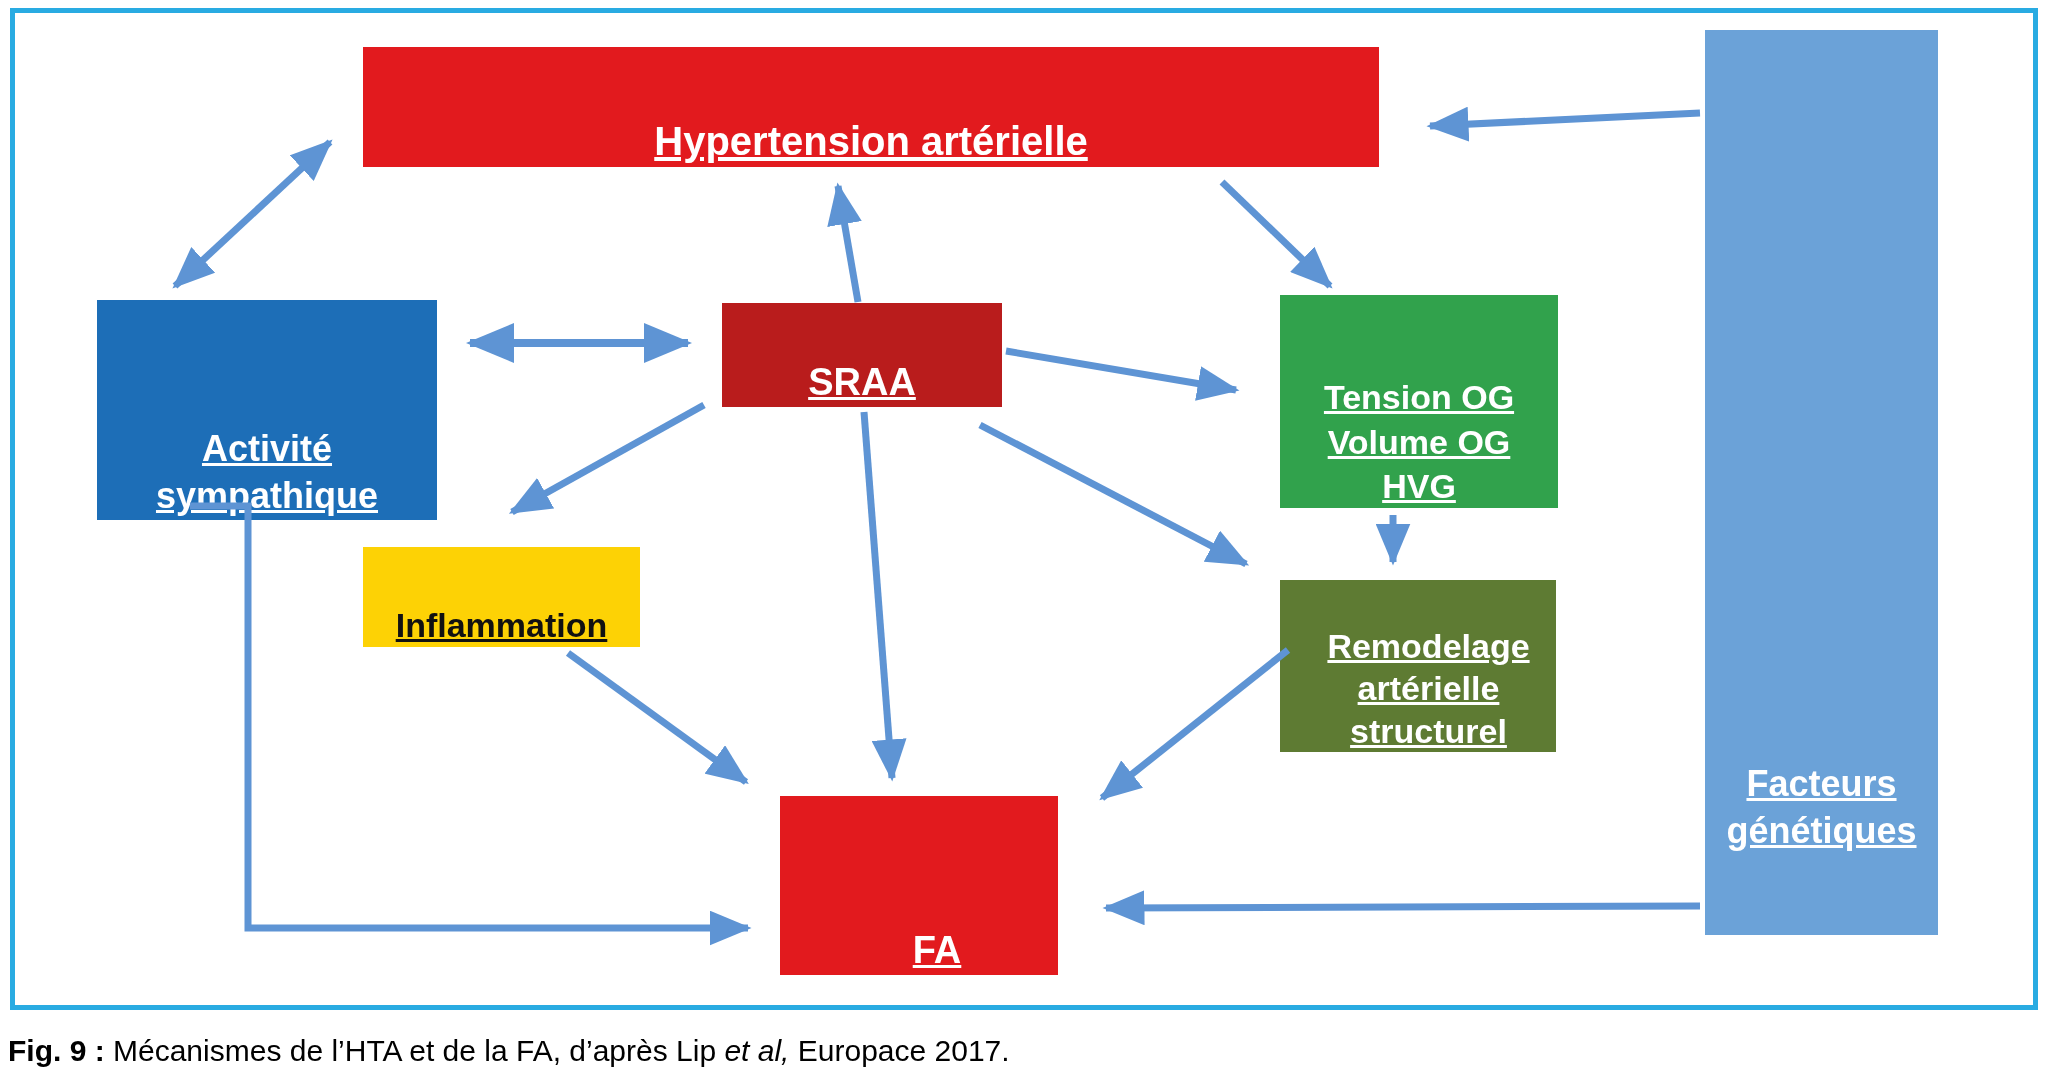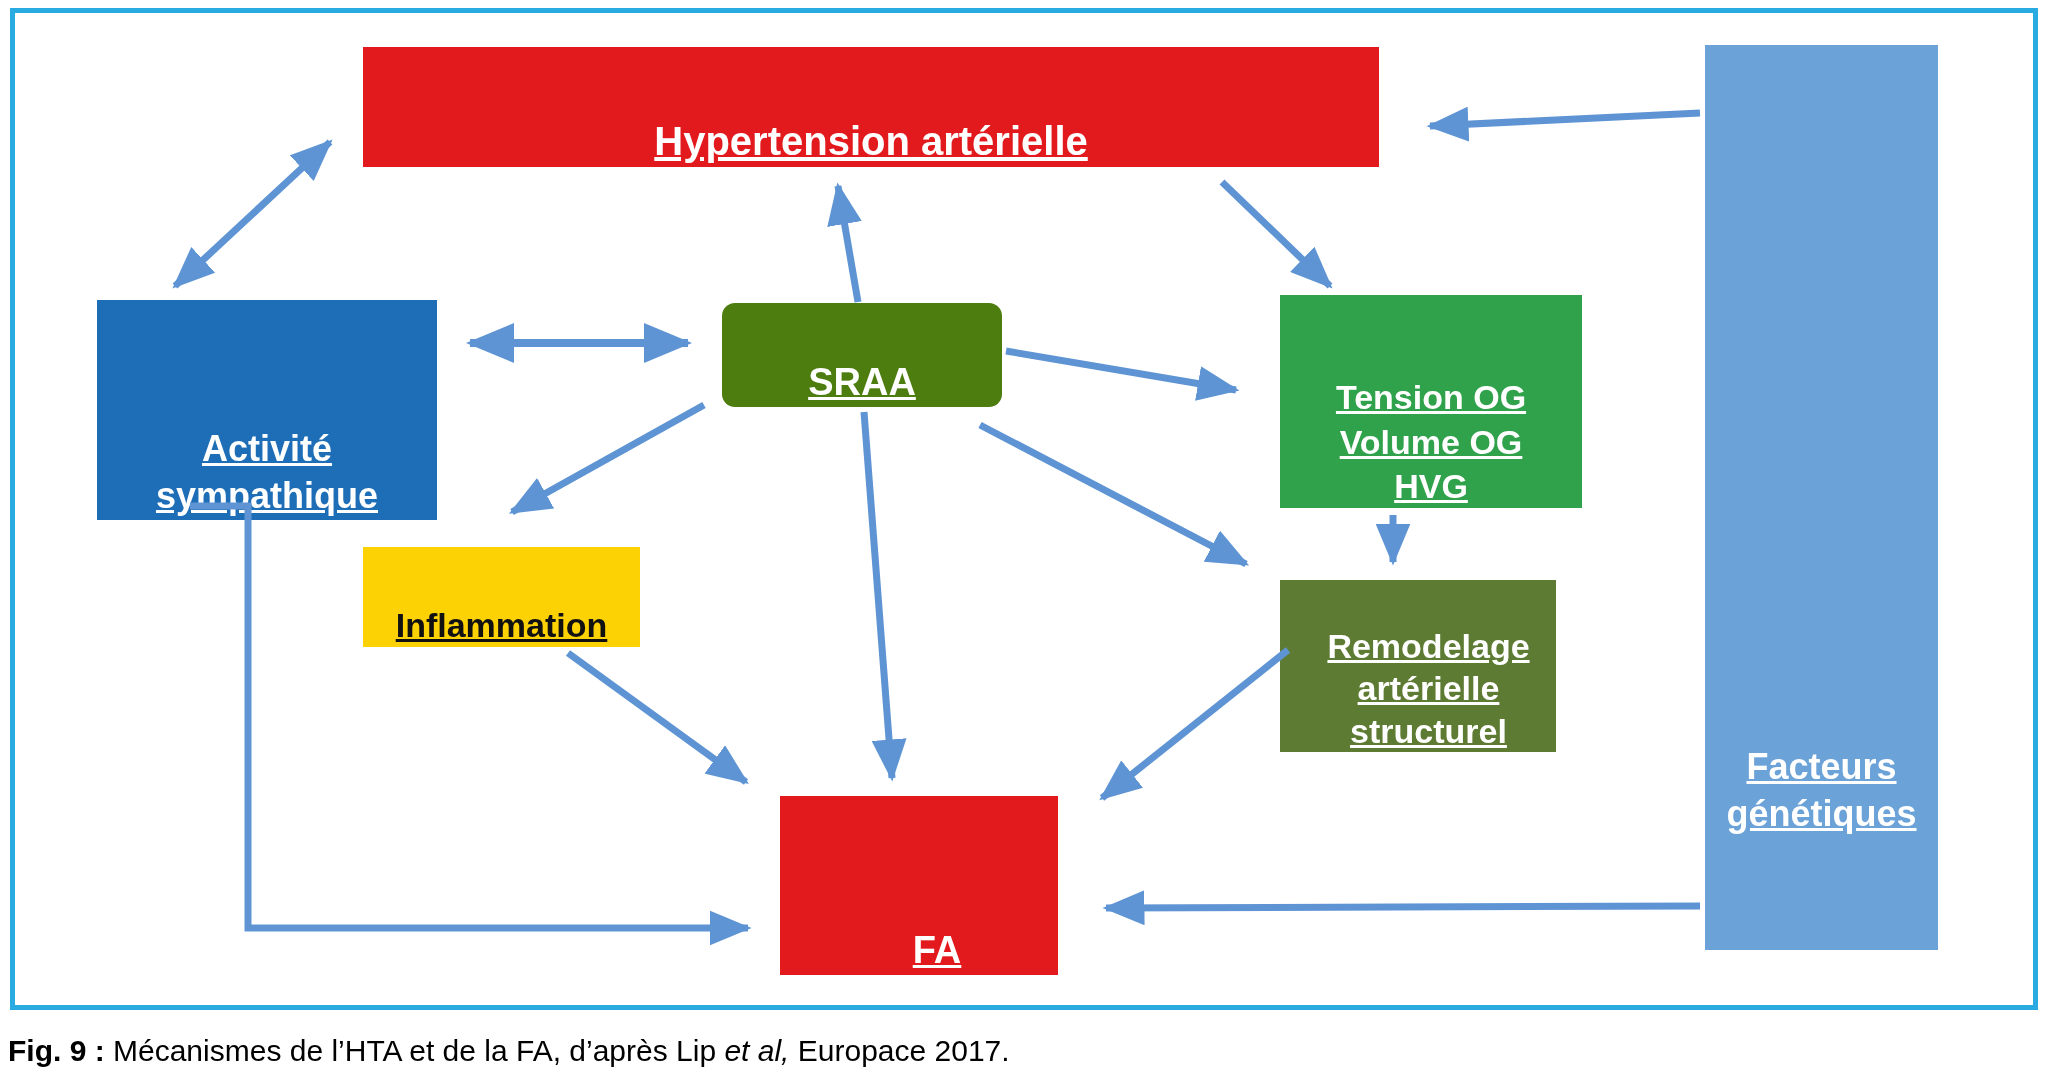--- a/index.html
+++ b/index.html
@@ -13,25 +13,25 @@
   }
   .node{
     position:absolute;box-sizing:border-box;
     display:flex;flex-direction:column;align-items:center;justify-content:flex-end;
     font-weight:bold;color:#ffffff;text-align:center;line-height:1.3;text-decoration:underline;
   }
   .node span{display:block}
   .n-hta        {left:363px; top:47px;  width:1016px;height:120px;font-size:40px;}
   .n-symp       {left:97px;  top:300px; width:340px; height:220px;font-size:36px;}
   .n-sraa       {left:722px; top:303px; width:280px; height:104px;font-size:38px;}
-  .n-tension    {left:1280px;top:295px; width:302px; height:213px;font-size:34px;}
+  .n-tension    {left:1280px;top:295px; width:278px; height:213px;font-size:34px;}
   .n-inflam     {left:363px; top:547px; width:277px; height:100px;font-size:34px;color:#111111;}
   .n-remod      {left:1280px;top:580px; width:276px; height:172px;font-size:34px;line-height:1.25;}
   .n-fa         {left:780px; top:796px; width:278px; height:179px;font-size:38px;padding-left:36px;}
-  .n-facteurs   {left:1705px;top:45px;  width:233px; height:905px;font-size:36px;padding-bottom:112px;}
+  .n-facteurs   {left:1705px;top:30px;  width:233px; height:905px;font-size:36px;padding-bottom:80px;}
   .arrows{position:absolute;left:0;top:0;width:2048px;height:1078px;pointer-events:none}
   .caption{
     position:absolute;left:8px;top:1034px;font-size:30px;color:#000000;white-space:nowrap;
   }
   .caption .pre{font-weight:bold}
   .caption .it{font-style:italic}
 </style>
 </head>
 <body>
 
@@ -39,21 +39,21 @@
 
 <div class="node n-hta" style="background-color: rgb(226, 26, 30);">
   <span>Hypertension artérielle</span>
 </div>
 
 <div class="node n-symp" style="background-color: rgb(29, 110, 183);">
   <span>Activité</span>
   <span>sympathique</span>
 </div>
 
-<div class="node n-sraa" style="background-color: #4d7c0f; border-radius: 13px;">
+<div class="node n-sraa" style="background-color: #b91c1c;">
   <span>SRAA</span>
 </div>
 
 <div class="node n-tension" style="background-color: rgb(49, 162, 76);">
   <span>Tension OG</span>
   <span>Volume OG</span>
   <span>HVG</span>
 </div>
 
 <div class="node n-inflam" style="background-color: rgb(253, 210, 5);">

